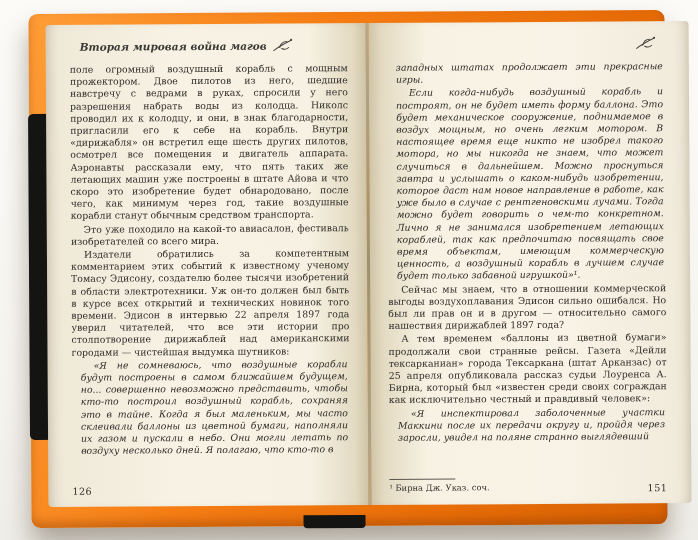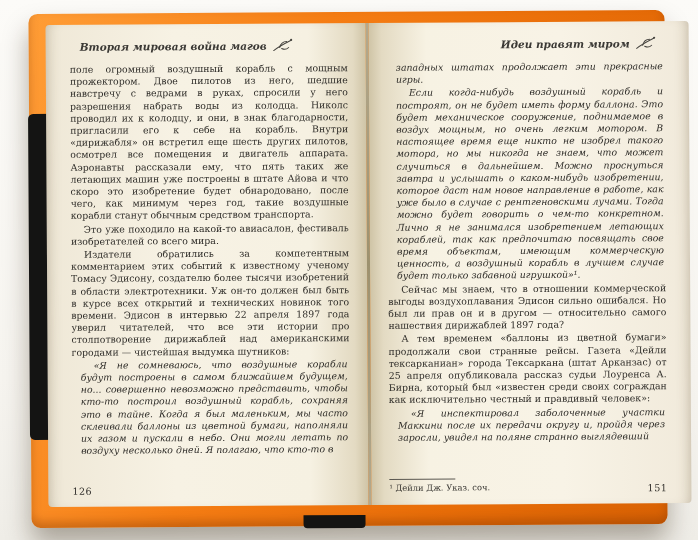--- a/index.html
+++ b/index.html
@@ -101,38 +101,37 @@
           <p class="para">Издатели обратились за компетентным комментарием этих событий к известному ученому Томасу Эдисону, создателю более тысячи изобретений в области электротехники. Уж он-то должен был быть в курсе всех открытий и технических новинок того времени. Эдисон в интервью 22 апреля 1897 года уверил читателей, что все эти истории про столпотворение дирижаблей над американскими городами — чистейшая выдумка шутников:</p>
           <p class="para quote">«Я не сомневаюсь, что воздушные корабли будут построены в самом ближайшем будущем, но... совершенно невозможно представить, чтобы кто-то построил воздушный корабль, сохраняя это в тайне. Когда я был маленьким, мы часто склеивали баллоны из цветной бумаги, наполняли их газом и пускали в небо. Они могли летать по воздуху несколько дней. Я полагаю, что кто-то в</p>
         </div>
       <div class="page-number pn-left">126</div>
     </section>
 
     <div class="spine"></div>
 
     <section class="page right">
       <header class="running-head rh-right">
-        <span>Идеи правят миром</span>
         <svg class="ornament" width="22" height="16" viewBox="0 0 22 16">
           <g fill="none" stroke="#46443f" stroke-width="1" stroke-linecap="round">
             <path d="M2 13 C7 9, 13 6, 19 3"></path>
             <path d="M8 10 C9 6, 12 4, 15 4"></path>
             <path d="M10 11 C12 12, 15 12, 17 10"></path>
             <circle cx="19.5" cy="2.5" r="1.1" fill="#46443f" stroke="none"></circle>
           </g>
         </svg>
       </header>
       <div class="text-col">
           <p class="para quote noindent">западных штатах продолжает эти прекрасные игры.</p>
           <p class="para quote">Если когда-нибудь воздушный корабль и построят, он не будет иметь форму баллона. Это будет механическое сооружение, поднимаемое в воздух мощным, но очень легким мотором. В настоящее время еще никто не изобрел такого мотора, но мы никогда не знаем, что может случиться в дальнейшем. Можно проснуться завтра и услышать о каком-нибудь изобретении, которое даст нам новое направление в работе, как уже было в случае с рентгеновскими лучами. Тогда можно будет говорить о чем-то конкретном. Лично я не занимался изобретением летающих кораблей, так как предпочитаю посвящать свое время объектам, имеющим коммерческую ценность, а воздушный корабль в лучшем случае будет только забавной игрушкой»¹.</p>
           <p class="para">Сейчас мы знаем, что в отношении коммерческой выгоды воздухоплавания Эдисон сильно ошибался. Но был ли прав он и в другом — относительно самого нашествия дирижаблей 1897 года?</p>
           <p class="para">А тем временем «баллоны из цветной бумаги» продолжали свои странные рейсы. Газета «Дейли тексарканиан» города Тексаркана (штат Арканзас) от 25 апреля опубликовала рассказ судьи Лоуренса А. Бирна, который был «известен среди своих сограждан как исключительно честный и правдивый человек»:</p>
           <p class="para quote">«Я инспектировал заболоченные участки Маккини после их передачи округу и, пройдя через заросли, увидел на поляне странно выглядевший</p>
         </div>
       <div class="footnote">
         <div class="fn-rule"></div>
-        <span>¹ Дейли Дж. Указ. соч.</span>
+        <span>¹ Бирна Дж. Указ. соч.</span>
       </div>
       <div class="page-number pn-right">151</div>
     </section>
 
   </div>
 </div>
 
 </body></html>

